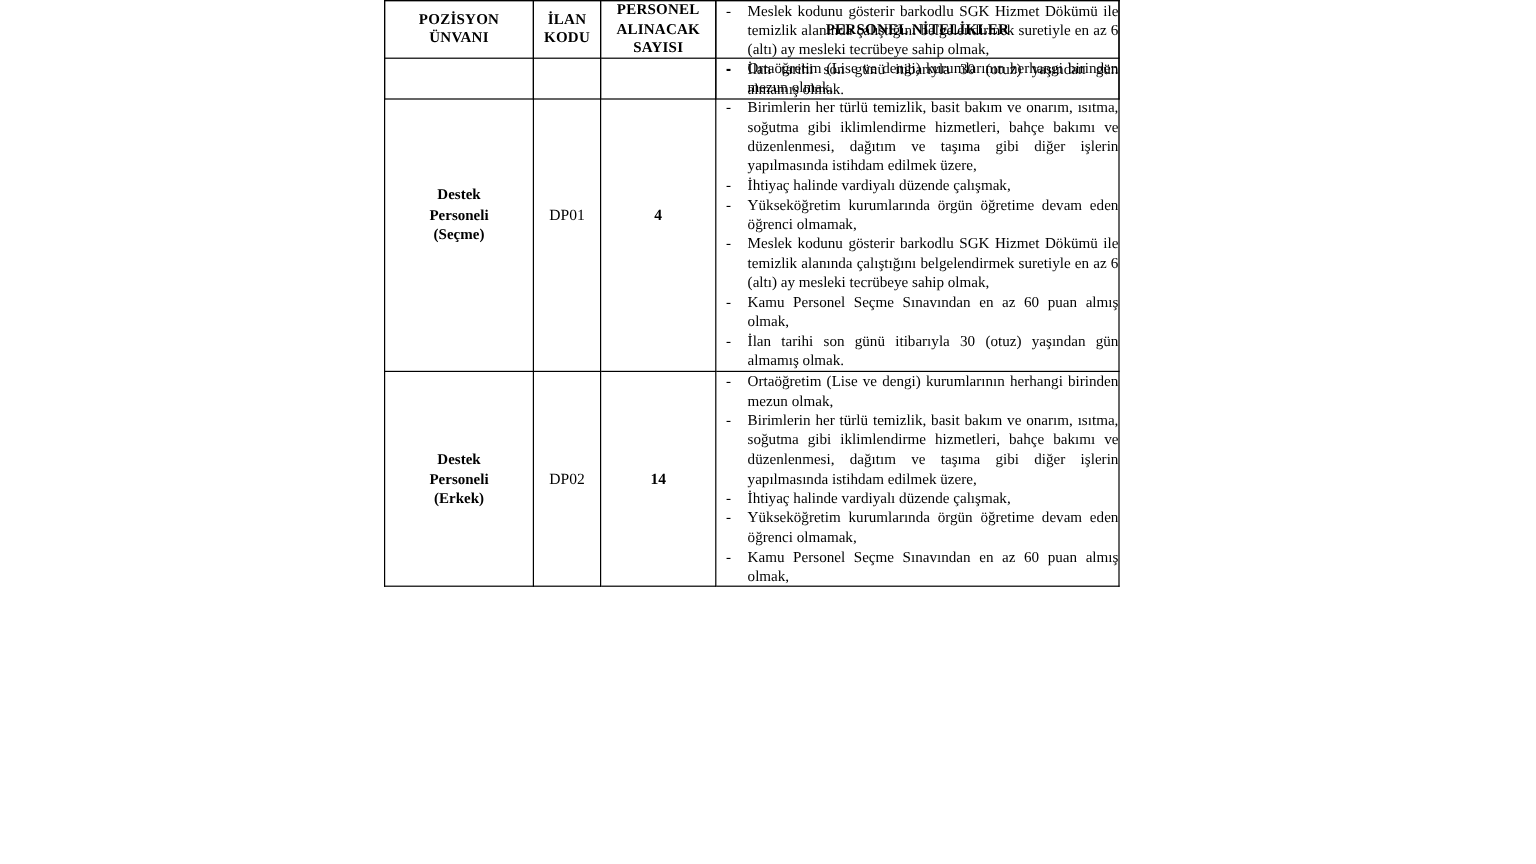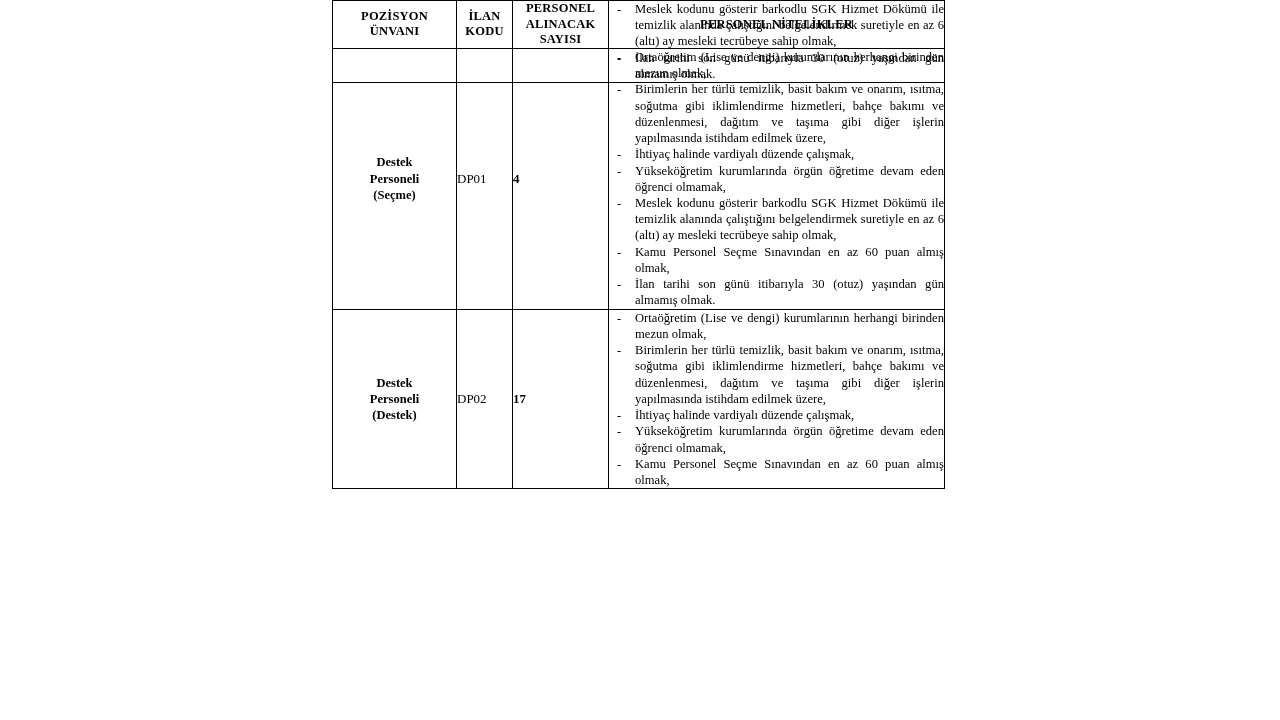--- a/index.html
+++ b/index.html
@@ -16,21 +16,21 @@
   }
   .page {
     position: relative;
     width: 1280px;
     height: 720px;
   }
   table.doc-table {
     border-collapse: collapse;
     table-layout: fixed;
     position: absolute;
-    left: 332px;
+    left: 320px;
     top: 0;
     width: 612px;
   }
   table.doc-table td, table.doc-table th {
     border: 1px solid #000000;
     vertical-align: middle;
     padding: 0;
   }
   .col-unvan { width: 124px; }
   .col-kod   { width: 56px; }
@@ -47,20 +47,21 @@
     vertical-align: middle;
   }
   .cell-unvan {
     text-align: center;
     font-weight: bold;
     font-size: 12.5px;
     line-height: 1.3;
     margin-left: 14px;
   }
   .cell-kod, .cell-sayi {
+    text-align: center;
     font-size: 13px;
   }
   .cell-sayi { font-weight: bold; }
   .cell-nitelik {
     padding: 6px 8px 6px 6px;
     vertical-align: top;
   }
   ul.req-list {
     list-style: none;
     margin: 0;
@@ -134,24 +135,24 @@
             <li><span class="dash">-</span><span>Kamu Personel Seçme Sınavından en az 60 puan almış olmak,</span></li>
             <li><span class="dash">-</span><span>İlan tarihi son günü itibarıyla 30 (otuz) yaşından gün almamış olmak.</span></li>
           </ul>
         </td>
       </tr>
 
       <tr>
         <td class="cell-unvan">
           <div>Destek</div>
           <div>Personeli</div>
-          <div>(Destek)</div>
+          <div>(Erkek)</div>
         </td>
         <td class="cell-kod">DP02</td>
-        <td class="cell-sayi">17</td>
+        <td class="cell-sayi">14</td>
         <td class="cell-nitelik">
           <ul class="req-list">
             <li><span class="dash">-</span><span>Ortaöğretim (Lise ve dengi) kurumlarının herhangi birinden mezun olmak,</span></li>
             <li><span class="dash">-</span><span>Birimlerin her türlü temizlik, basit bakım ve onarım, ısıtma, soğutma gibi iklimlendirme hizmetleri, bahçe bakımı ve düzenlenmesi, dağıtım ve taşıma gibi diğer işlerin yapılmasında istihdam edilmek üzere,</span></li>
             <li><span class="dash">-</span><span>İhtiyaç halinde vardiyalı düzende çalışmak,</span></li>
             <li><span class="dash">-</span><span>Yükseköğretim kurumlarında örgün öğretime devam eden öğrenci olmamak,</span></li>
             <li><span class="dash">-</span><span>Kamu Personel Seçme Sınavından en az 60 puan almış olmak,</span></li>
           </ul>
         </td>
       </tr>

